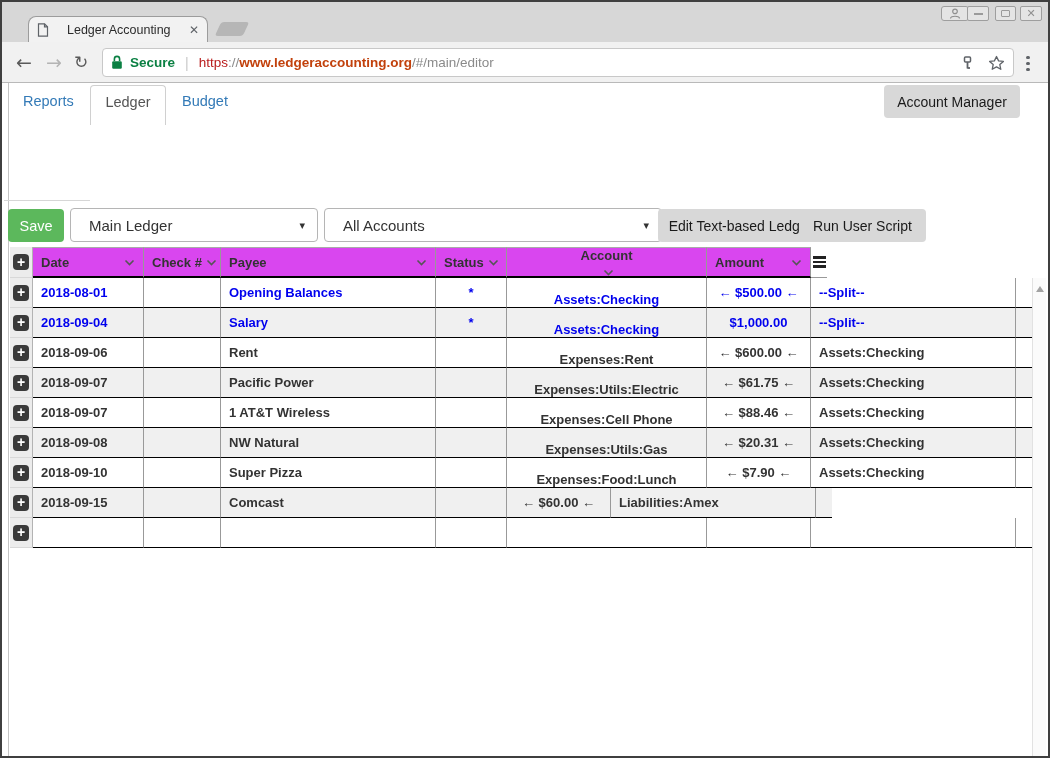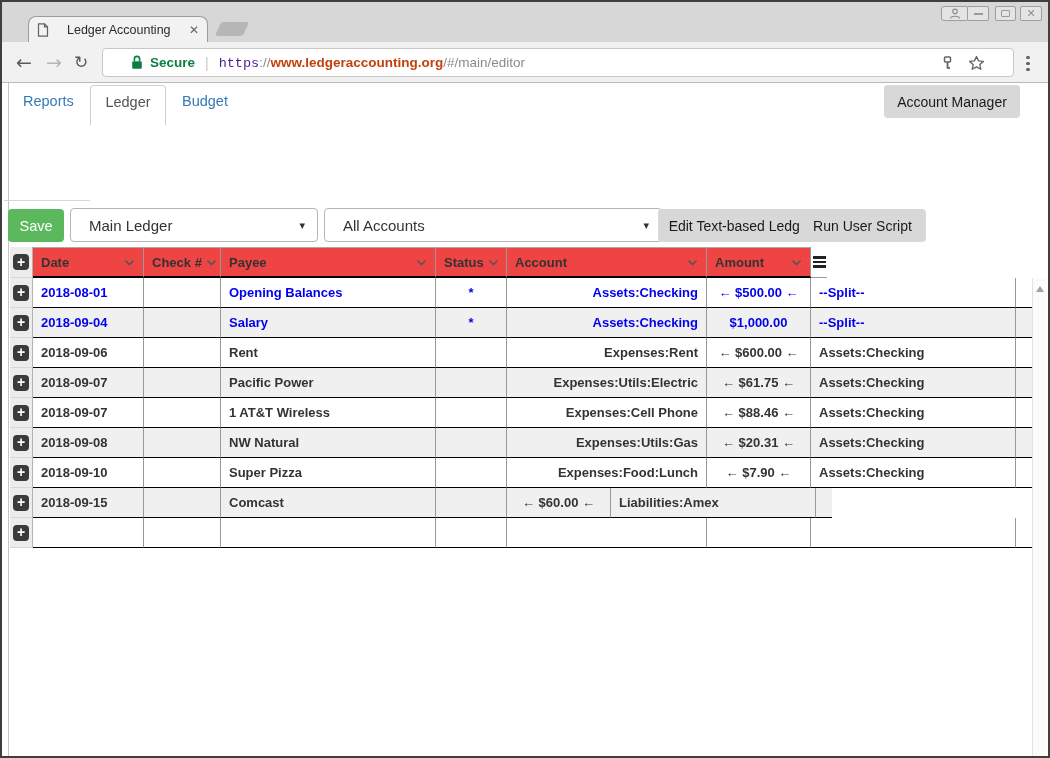--- a/index.html
+++ b/index.html
@@ -27,25 +27,25 @@
           font-family:"DejaVu Sans",sans-serif; }
   .min-bar { width:9px; height:2px; background:#9a9a9a; }
   .max-box { width:9px; height:7px; border:1.5px solid #9a9a9a; border-radius:1px; }
 
   .toolbar { position:absolute; left:0; top:40px; right:0; height:41px; background:#f1f1f1;
           border-bottom:1px solid #b9b9b9; }
   .navbtn { position:absolute; top:8px; font-size:19px; line-height:24px;
           font-family:"DejaVu Sans",sans-serif; color:#5a5a5a; }
   .nb-back { left:14px; } .nb-fwd { left:44px; color:#b4b4b4; } .nb-reload { left:72px; font-size:17px; }
   .omnibox { position:absolute; left:100px; top:6px; width:912px; height:29px; background:#fff;
-          border:1px solid #c8c8c8; border-radius:4px; display:flex; align-items:center; padding:0 28px; }
+          border:1px solid #c8c8c8; border-radius:4px; display:flex; align-items:center; padding:0 8px; }
   .secure { color:#0b8043; font-size:13.5px; font-weight:bold; margin:0 10px 0 7px; }
   .om-sep { color:#c9c9c9; font-size:14px; margin-right:10px; }
   .url { font-size:13.5px; white-space:nowrap; overflow:hidden; flex:1; }
-  .url .scheme { color:#4c1d95;font-family:Liberation Mono, monospace; }
+  .url .scheme { color:#b91c1c; }
   .url .slashes,.url .path { color:#8a8a8a; }
   .url .host { color:#c2410c; font-weight:bold; }
   .om-ic { margin-left:14px; display:flex; align-items:center; }
   .kebab { position:absolute; left:1024px; top:11px; width:4px; }
   .kebab i { display:block; width:3.5px; height:3.5px; border-radius:50%; background:#5f6368; margin:2.5px 0; }
 
   
   .page { position:absolute; left:0; right:0; top:81px; bottom:0; background:#fff; }
   .left-rail { position:absolute; left:6px; top:0; bottom:0; width:1px; background:#c4c4c4; }
 
@@ -70,26 +70,26 @@
   .select .val { flex:1; }
   .select .caret { font-family:"DejaVu Sans",sans-serif; font-size:11px; color:#333; }
   .btn-edit { left:628px; top:126px; width:165px; height:33px;margin-left:28px; }
   .btn-run { left:797px; top:126px; width:127px; height:33px; }
 
   
   .ltable { position:absolute; left:8px; top:164px; font-size:13px; font-weight:bold; color:#333; }
   .trow, .thead { display:flex; }
   .cell { height:30px; display:flex; align-items:center; padding:0 8px;
           border-right:1px solid #999; border-bottom:1.5px solid #000; overflow:hidden; white-space:nowrap; }
-  .thead .cell { height:31px; background:#ef4444; border-top:1px solid #aaa; border-bottom:2px solid #000; }
+  .thead .cell { height:31px; background:#d946ef; border-top:1px solid #aaa; border-bottom:2px solid #000; }
   .c-plus  { width:23px; padding:0; justify-content:center; background:#ececec !important;
              border-bottom:1px solid #d8d8d8 !important; border-right:1px solid #b3b3b3; border-top:none !important; }
   .c-date  { width:111px; } .c-check { width:77px; } .c-payee { width:215px; }
   .c-status{ width:71px; justify-content:center; }
-  .c-account{ width:200px; justify-content:flex-end; }
+  .c-account{ width:200px; justify-content:flex-end;flex-direction:column; }
   .c-amount{ width:104px; justify-content:center; }
   .c-other { width:205px; }
   .c-menu  { width:16px; padding:0; border-right:none; justify-content:center; }
   .thead .c-menu { background:#fff; border-bottom:1px solid #999; border-top:none; }
   .thead .hc { justify-content:space-between; }
   .trow:nth-child(even) .cell { background:#f0f0f0; }
   .trow:nth-child(even) .c-plus { background:#ececec; }
   .trow.hl .cell { color:#0000ee; }
   .plusbtn { width:16px; height:16px; background:#3a3a3a; border:none; border-radius:4px; color:#fff;
           font-size:14px; line-height:13px; font-weight:bold; font-family:inherit; padding:0; }

